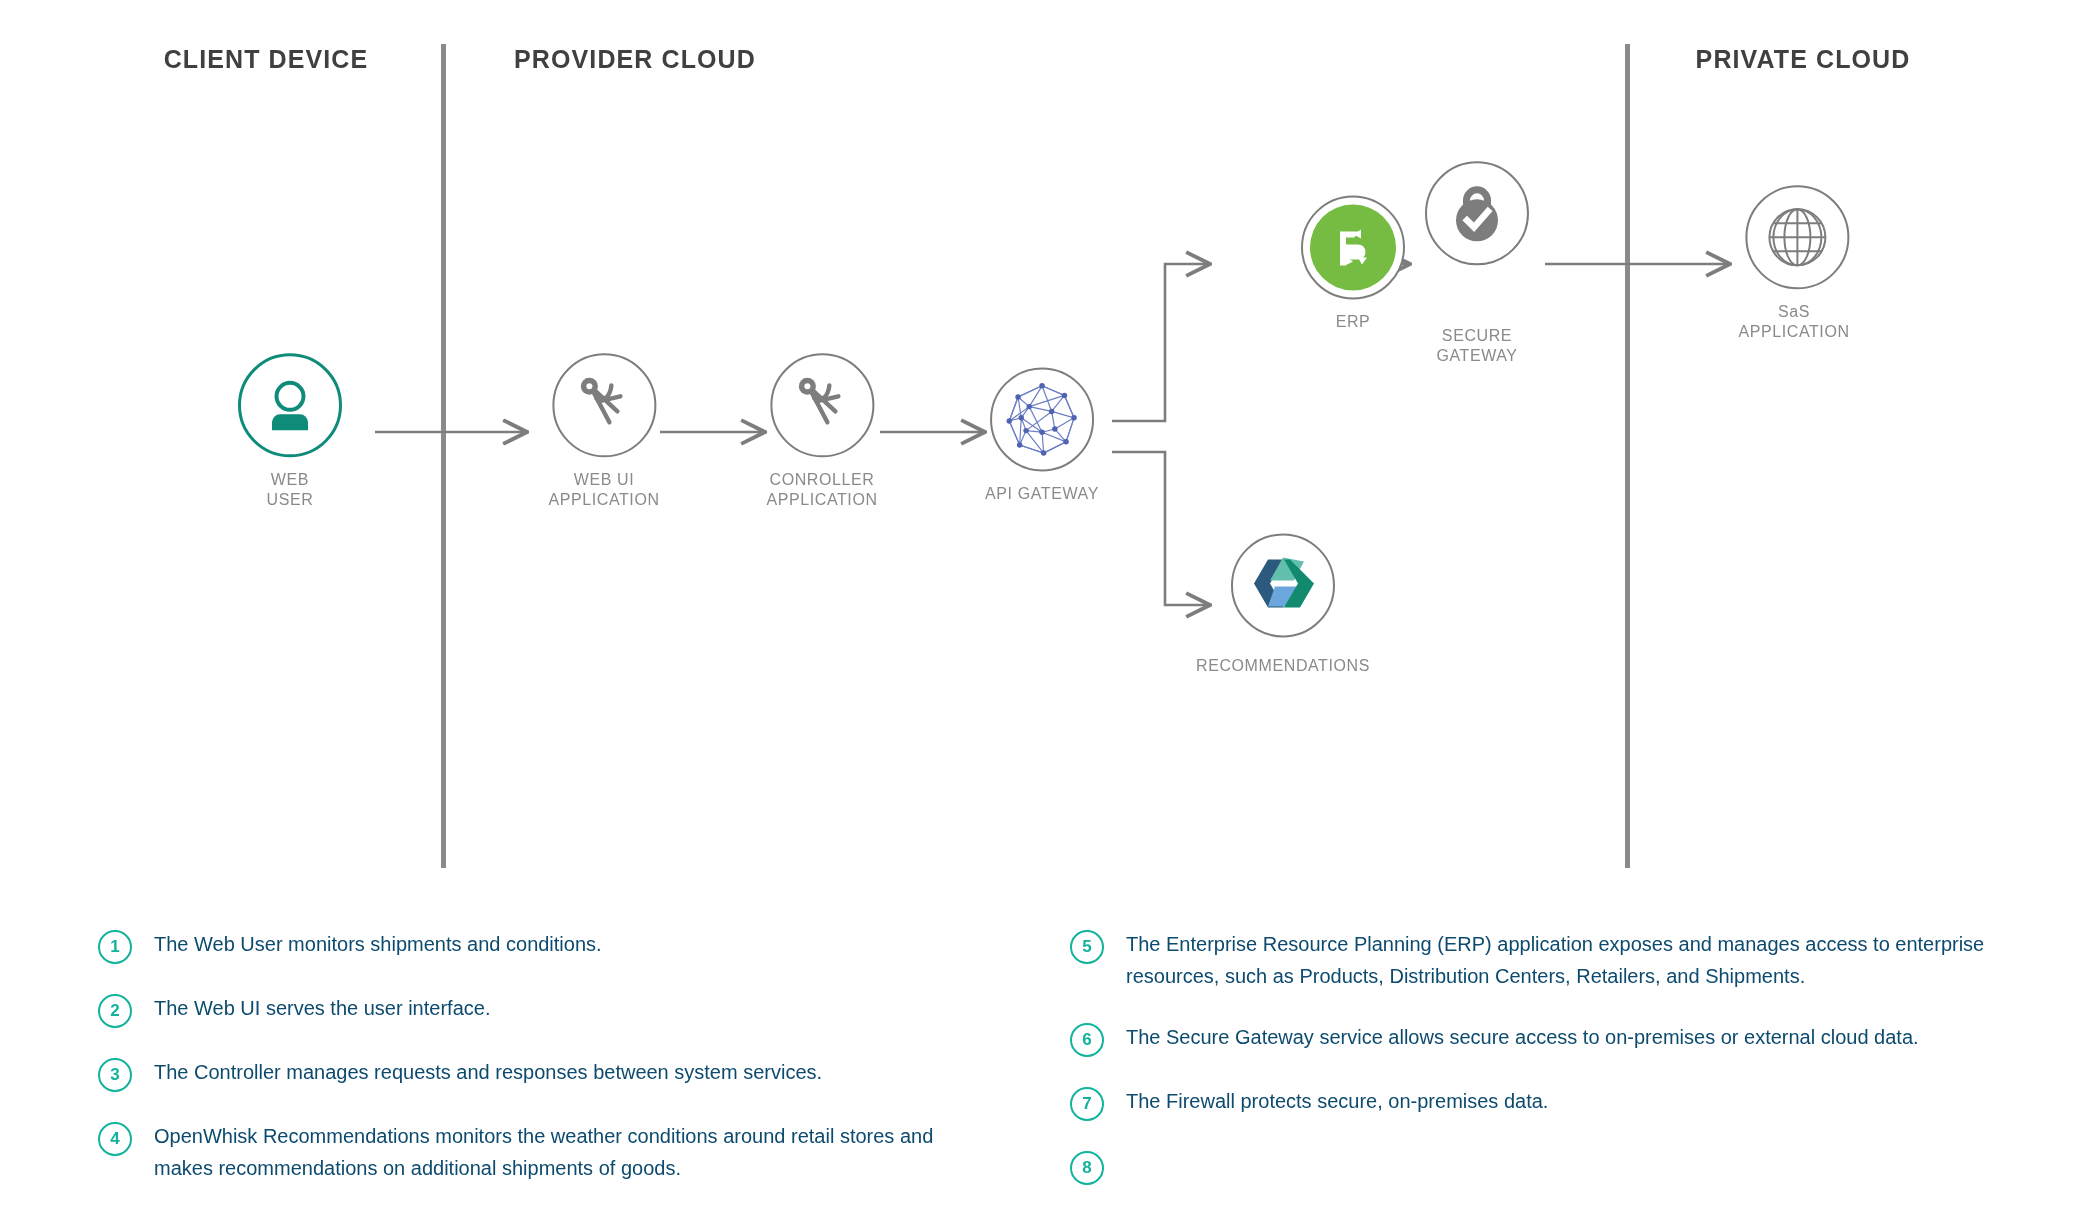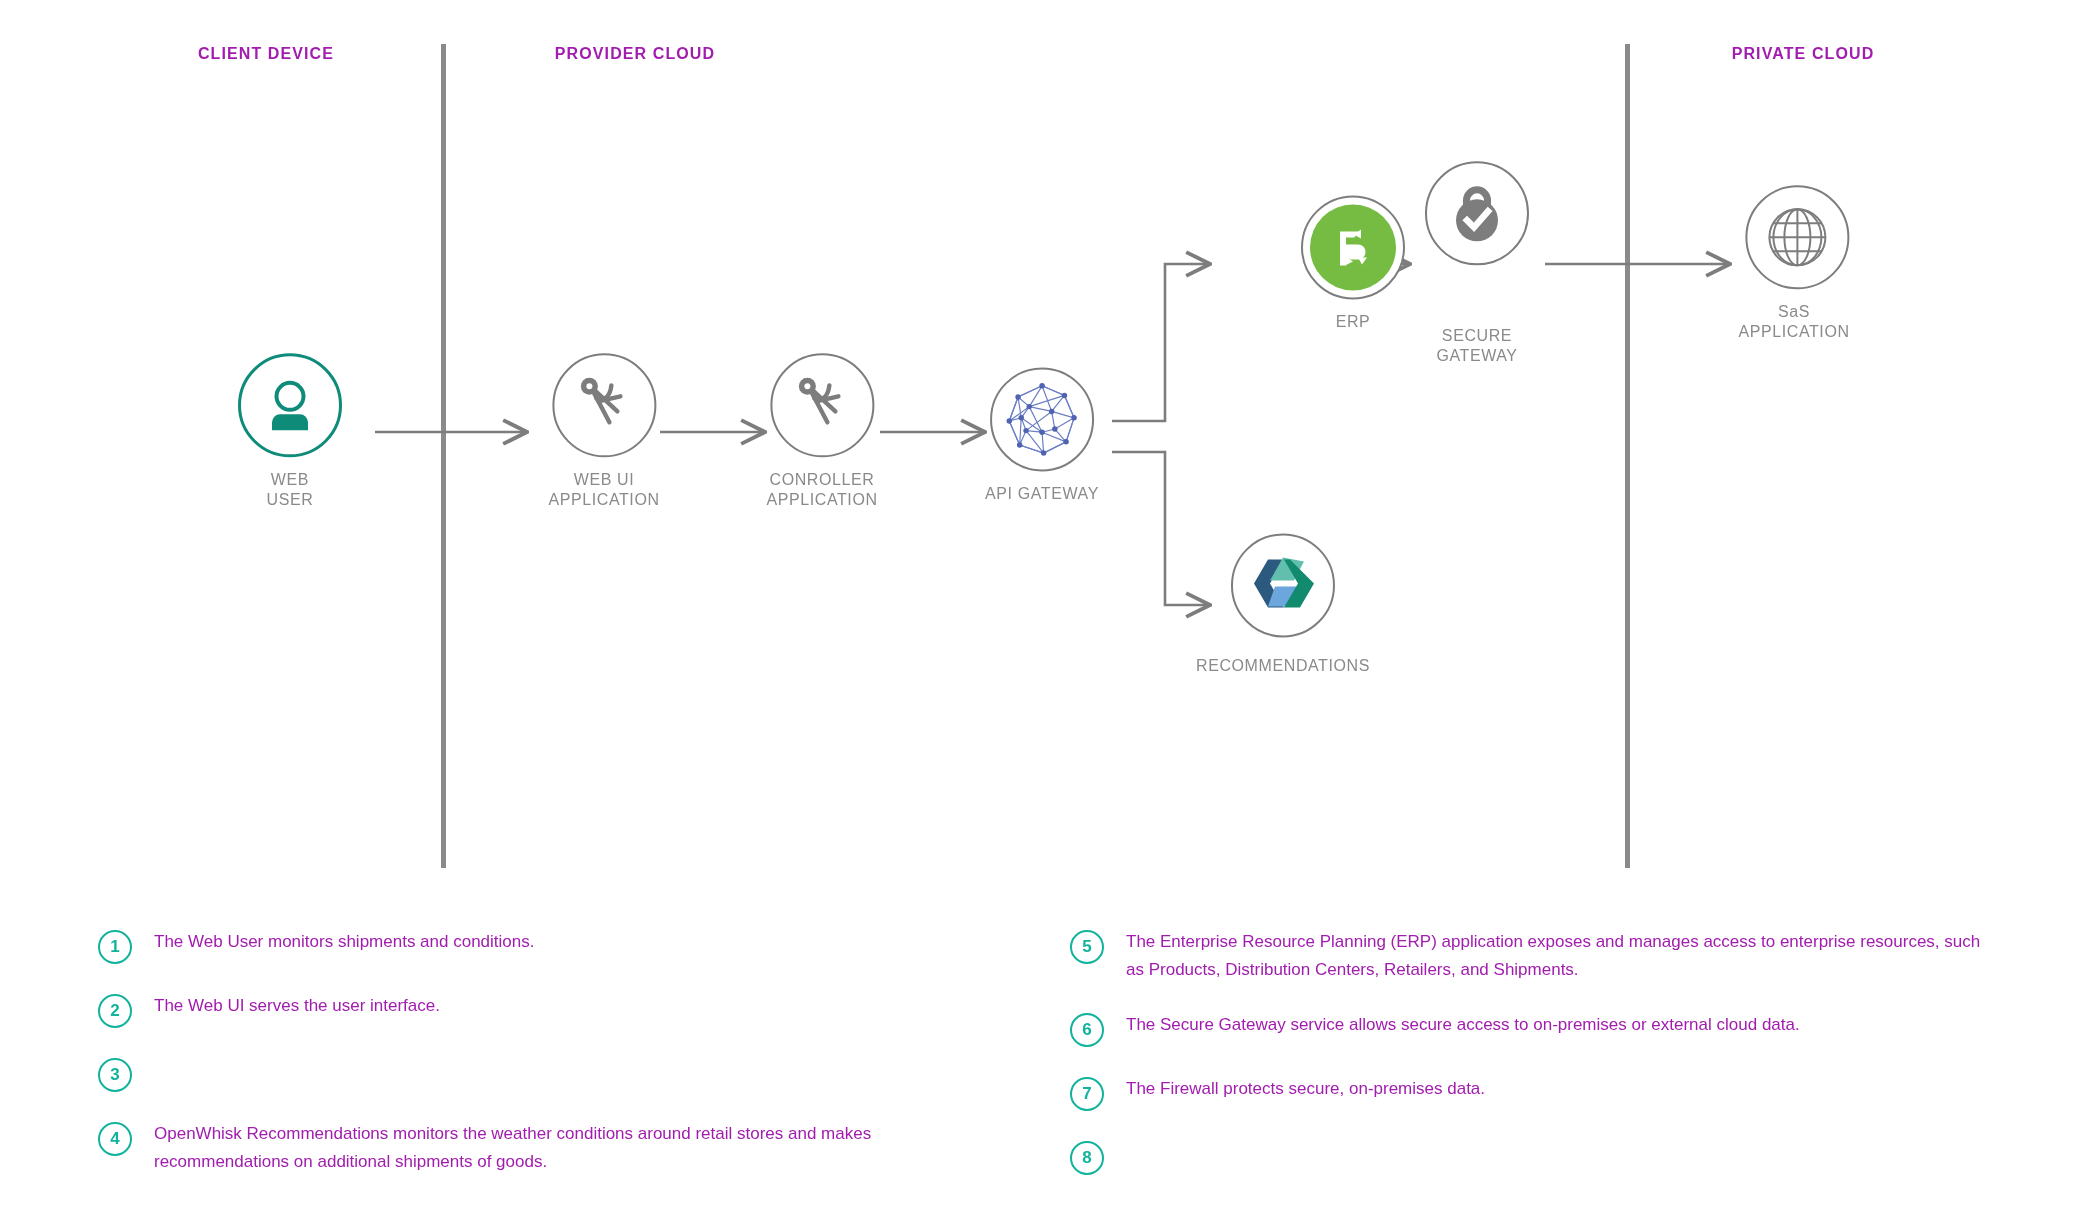--- a/index.html
+++ b/index.html
@@ -10,24 +10,24 @@
   body {
     width: 2098px; height: 1230px;
     font-family: "Liberation Sans", sans-serif;
     position: relative;
     overflow: hidden;
   }
 
   
   .zone-label {
     position: absolute;
-    font-size: 16px;
+    font-size: 25px;
     font-weight: bold;
     letter-spacing: 1.1px;
-    color: #a21caf;
+    color: #404040;
     white-space: nowrap;
     transform: translateX(-50%);
   }
 
   
   .divider {
     position: absolute;
     width: 5px;
     background: #8a8a8a;
   }
@@ -78,23 +78,23 @@
     color: #12b39c;
     font-size: 17px;
     font-weight: bold;
     display: flex;
     align-items: center;
     justify-content: center;
     margin-top: 2px;
   }
   .legend-text {
     margin-left: 22px;
-    font-size: 17px;
+    font-size: 20px;
     line-height: 1.62;
-    color: #a21caf;
+    color: #0c4a6e;
     max-width: 820px;
   }
   .legend-col.right .legend-text { max-width: 870px; }
 </style>
 </head>
 <body>
 
 <div class="zone-label" style="left:266px; top:45px;">CLIENT DEVICE</div>
 <div class="zone-label" style="left:635px; top:45px;">PROVIDER CLOUD</div>
 <div class="zone-label" style="left:1803px; top:45px;">PRIVATE CLOUD</div>
@@ -269,20 +269,21 @@
   <div class="legend-item">
     <div class="legend-badge">1</div>
     <div class="legend-text">The Web User monitors shipments and conditions.</div>
   </div>
   <div class="legend-item">
     <div class="legend-badge">2</div>
     <div class="legend-text">The Web UI serves the user interface.</div>
   </div>
   <div class="legend-item">
     <div class="legend-badge">3</div>
+    <div class="legend-text">The Controller manages requests and responses between system services.</div>
   </div>
   <div class="legend-item">
     <div class="legend-badge">4</div>
     <div class="legend-text">OpenWhisk Recommendations monitors the weather conditions around retail stores and makes recommendations on additional shipments of goods.</div>
   </div>
 </div>
 
 <div class="legend-col right" style="left:1070px; top:928px; width:980px;">
   <div class="legend-item">
     <div class="legend-badge">5</div>

